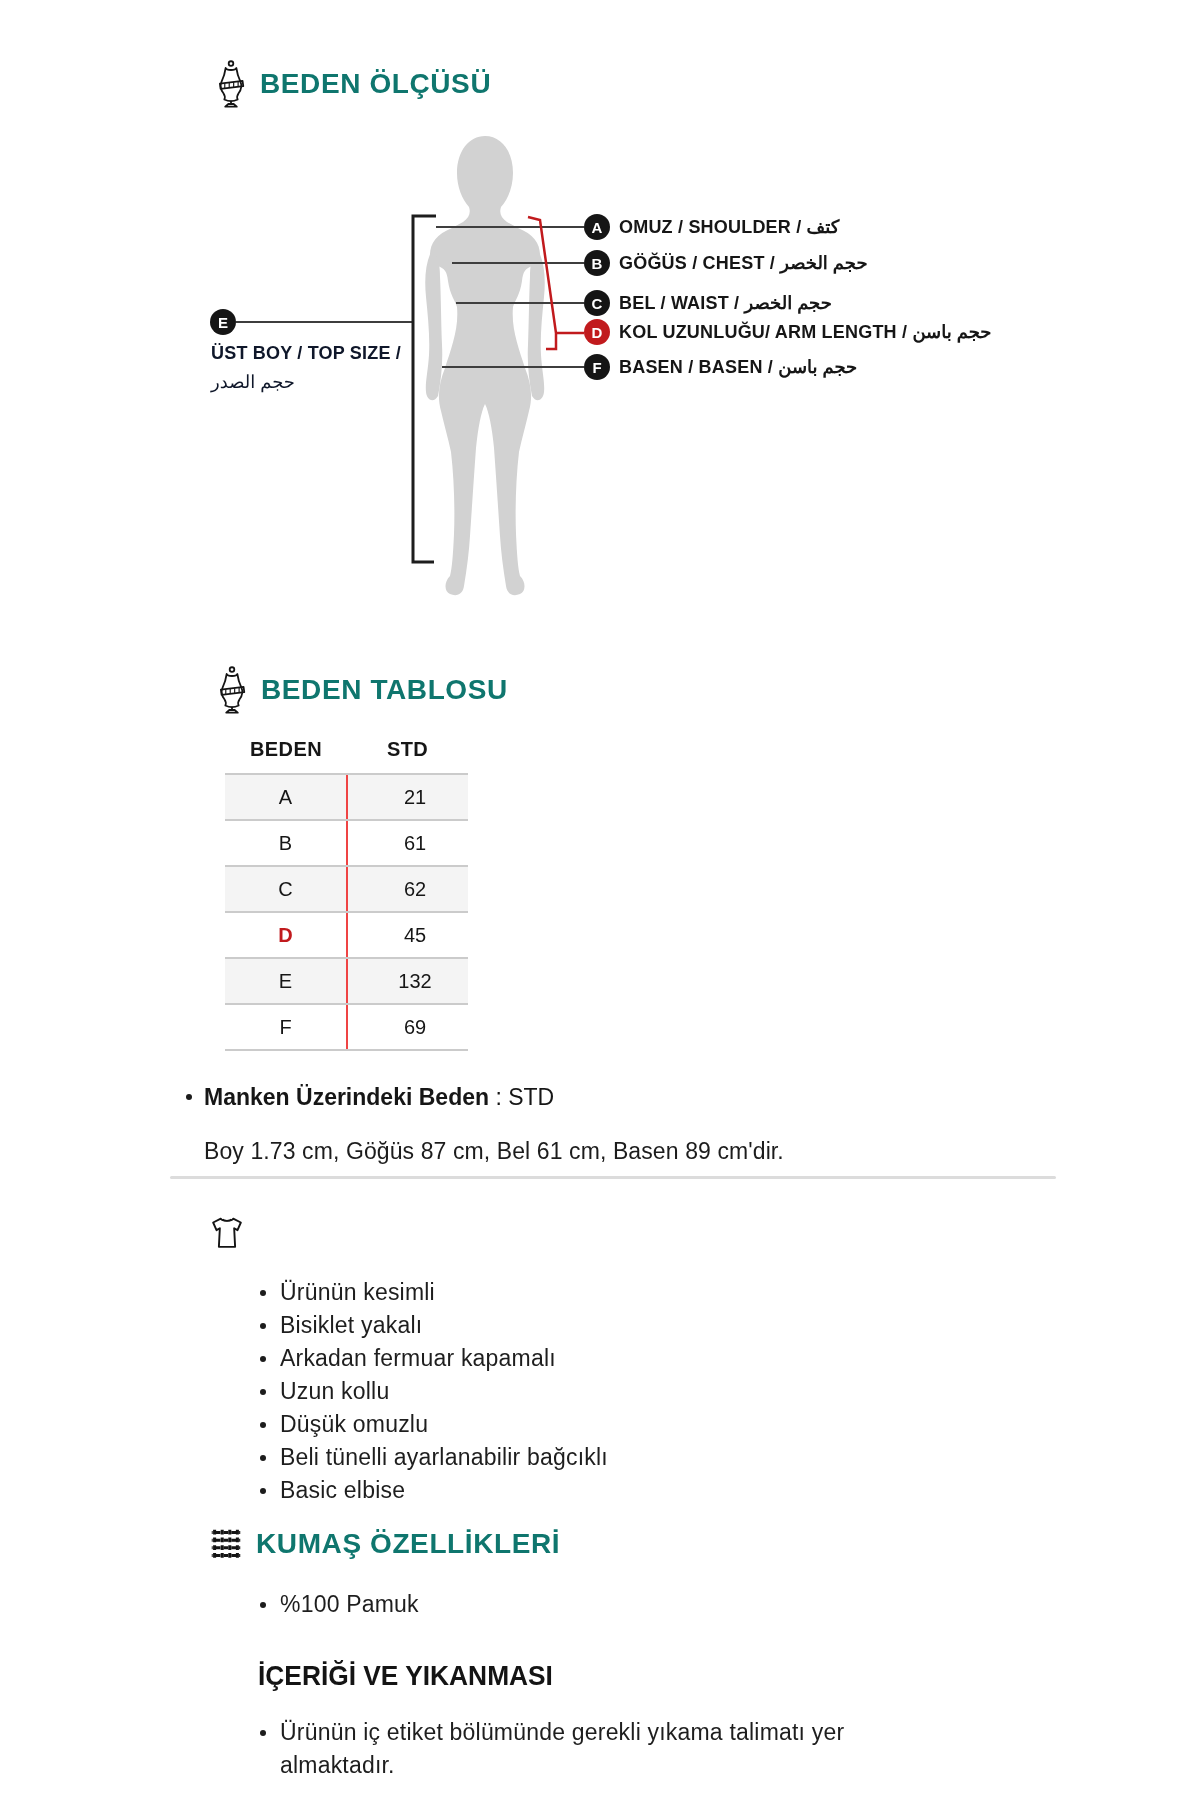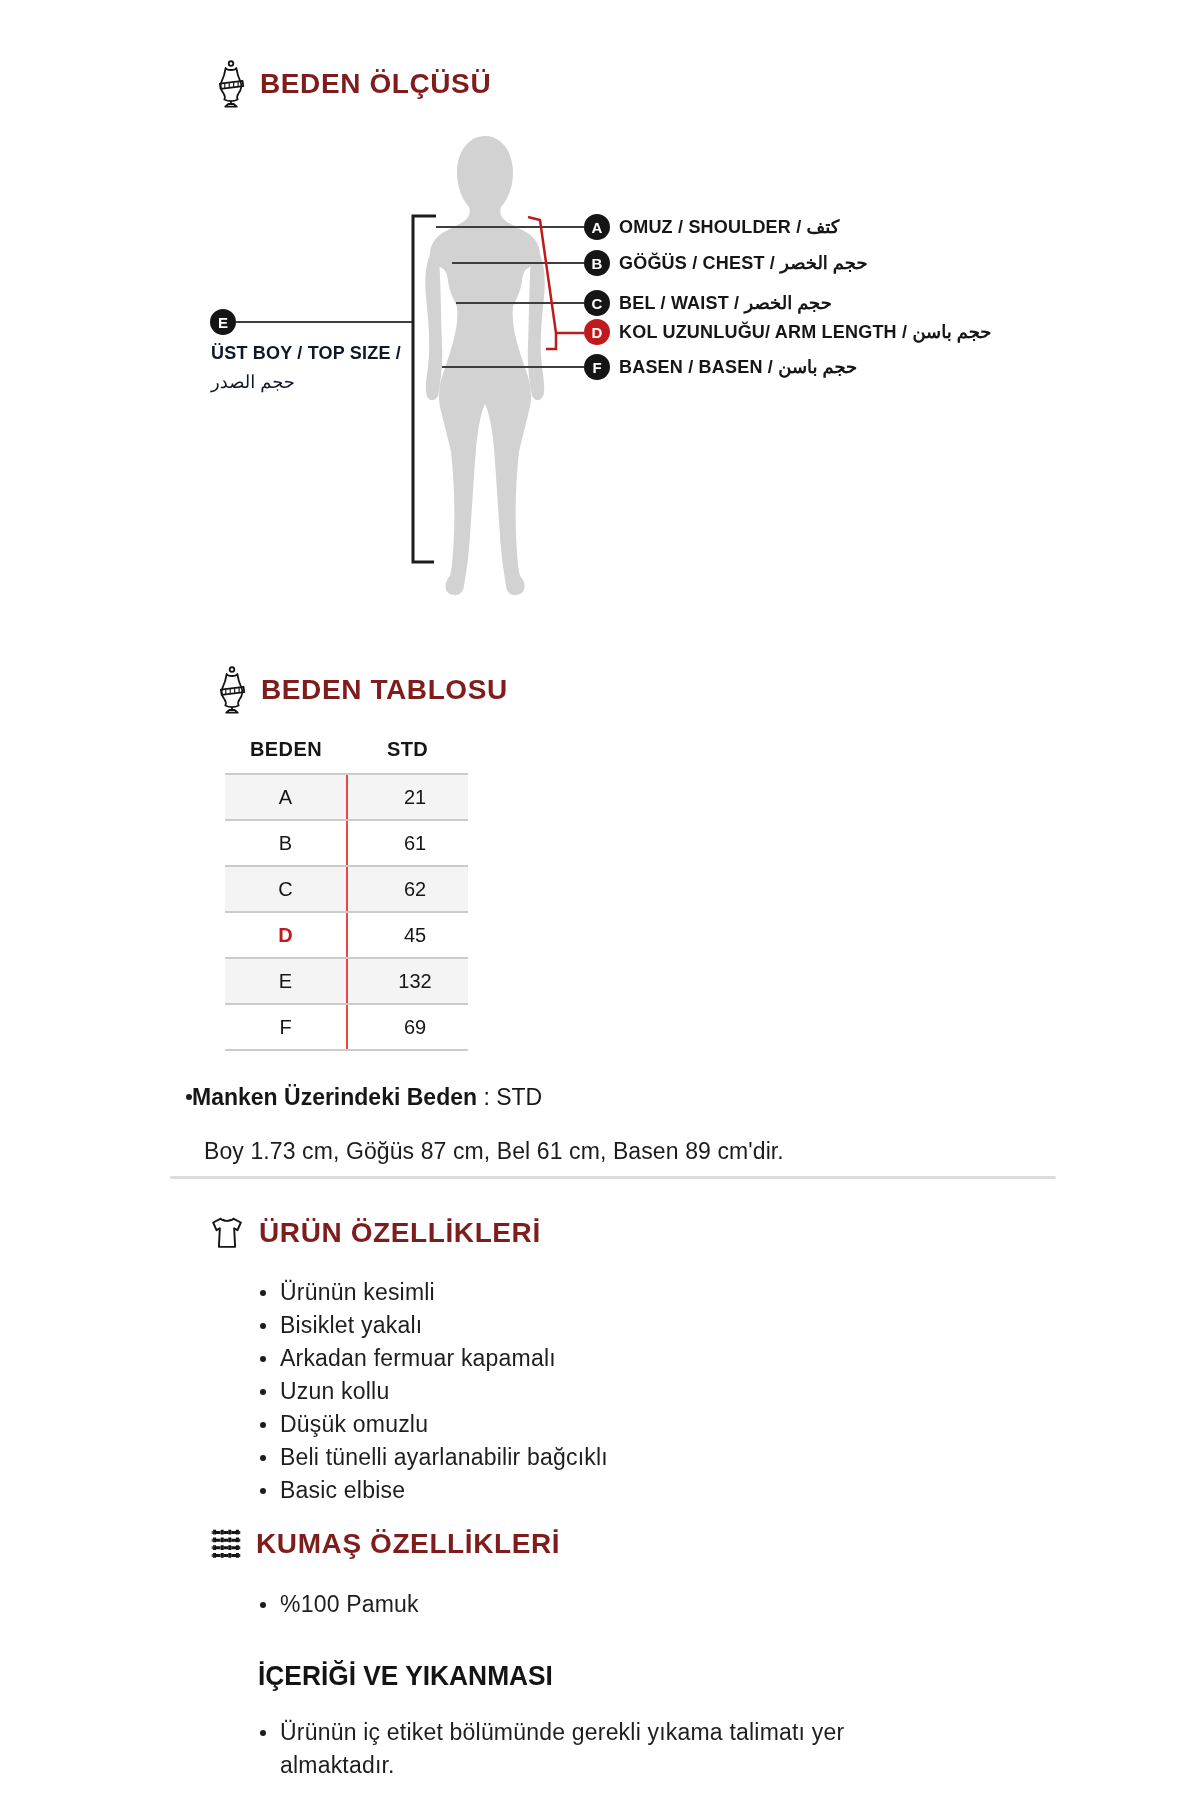--- a/index.html
+++ b/index.html
@@ -1,21 +1,21 @@
 <!DOCTYPE html>
 <html><head>
 <meta charset="utf-8">
 <style>
   html,body{margin:0;padding:0;background:#fff;}
   .page{position:relative;width:1200px;height:1800px;background:#ffffff;overflow:hidden;
         font-family:"Liberation Sans", sans-serif;color:#161616;}
 
   
   .sec-head{position:absolute;display:flex;align-items:center;gap:11px;}
-  .sec-head .title{font-size:28px;font-weight:800;letter-spacing:.6px;color:#7f1d1d;white-space:nowrap;}
+  .sec-head .title{font-size:28px;font-weight:800;letter-spacing:.6px;color:#0f766e;white-space:nowrap;}
 
   
   .diagram-svg{position:absolute;left:0;top:0;pointer-events:none;}
   .dl{position:absolute;display:flex;align-items:center;gap:9px;height:26px;}
   .circ{width:26px;height:26px;border-radius:50%;background:#151515;color:#fff;
         display:flex;align-items:center;justify-content:center;
         font-size:15px;font-weight:700;flex:0 0 26px;}
   .circ.red{background:#c11a1d;}
   .dl .txt{font-size:18px;font-weight:600;letter-spacing:.2px;white-space:nowrap;color:#161616;}
   .eline{position:absolute;font-size:18px;font-weight:600;letter-spacing:.2px;white-space:nowrap;color:#0f172a;}
@@ -29,21 +29,21 @@
   .trow{display:grid;grid-template-columns:121px 120px;height:44px;border-bottom:2px solid #cbcbcb;}
   .trow:last-child{border-bottom:none;}
   .trow.alt{background:#f4f4f4;}
   .trow span{display:flex;align-items:center;justify-content:center;font-size:20px;font-weight:500;}
   .trow span.val{border-left:2px solid #ef4444;padding-left:16px;}
   .trow span.red{color:#c11a1d;font-weight:700;}
 
   
   .dot{display:inline-block;width:6px;height:6px;border-radius:50%;background:#1c1c1c;
        flex:0 0 6px;margin-top:10px;}
-  .note1{position:absolute;left:186px;top:1084px;display:flex;font-size:23px;}
+  .note1{position:absolute;left:186px;top:1084px;display:flex;gap:12px;font-size:23px;}
   .note1 b{font-weight:700;}
   .note2{position:absolute;left:204px;top:1118px;font-size:23px;color:#1c1c1c;letter-spacing:.1px;margin-top:20px;}
 
   .divider{position:absolute;left:170px;top:1176px;width:886px;height:3px;background:#dcdcdc;border-radius:2px;}
 
   ul.blist{position:absolute;margin:0;padding:0;list-style:none;}
   ul.blist li{position:relative;padding-left:22px;font-size:23px;line-height:33px;color:#1e1e1e;letter-spacing:.2px;}
   ul.blist li::before{content:"";position:absolute;left:2px;top:14px;width:6px;height:6px;border-radius:50%;background:#1c1c1c;}
   .list-features{left:258px;top:1276px;}
   .list-fabric{left:258px;top:1588px;}
@@ -177,21 +177,20 @@
   </div>
   <div class="note2">Boy 1.73 cm, Göğüs  87 cm, Bel 61 cm, Basen 89 cm'dir.</div>
 
   <div class="divider"></div>
 
   <div class="sec-head" style="left:206px;top:1212px;">
     <svg width="42" height="42" viewBox="0 0 44 44">
       <path d="M15.5,7 C17,10 27,10 28.5,7 L36.5,11 L33,19 L29.5,17 L30.5,36.5 L13.5,36.5 L14.5,17 L11,19 L7.5,11 Z" fill="none" stroke="#141414" stroke-width="2" stroke-linejoin="round"></path>
       <path d="M17.5,7.6 C19,9.8 25,9.8 26.5,7.6" fill="none" stroke="#141414" stroke-width="1.6"></path>
     </svg>
-    <span class="title">ÜRÜN ÖZELLİKLERİ</span>
   </div>
 
   <ul class="blist list-features">
     <li>Ürünün kesimli</li>
     <li>Bisiklet yakalı</li>
     <li>Arkadan fermuar kapamalı</li>
     <li>Uzun kollu</li>
     <li>Düşük omuzlu</li>
     <li>Beli tünelli ayarlanabilir bağcıklı</li>
     <li>Basic elbise</li>

